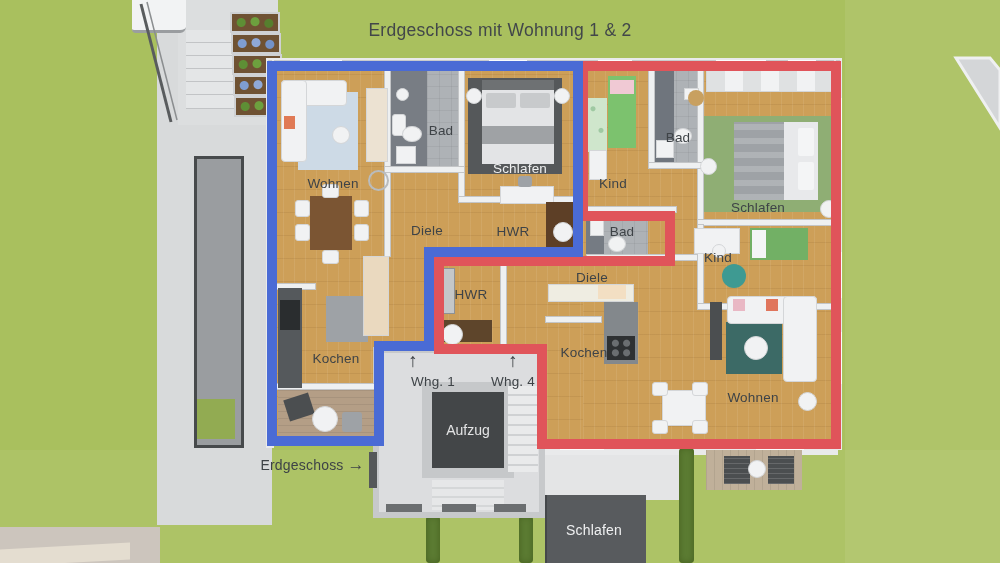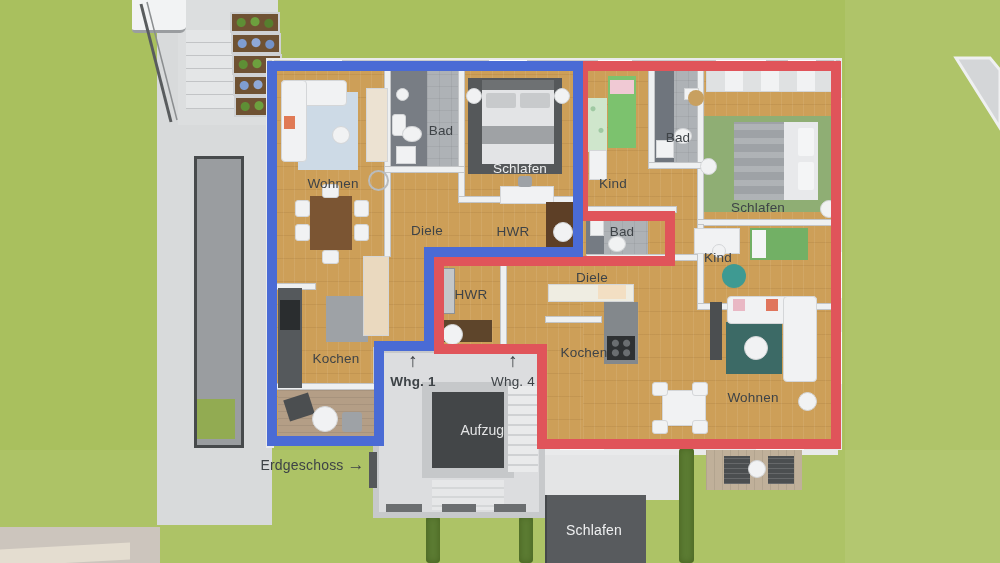--- a/index.html
+++ b/index.html
@@ -31,20 +31,21 @@
   .arrow{position:absolute;font-size:19px;color:#3f4347;z-index:40;text-align:center;}
 </style>
 </head>
 <body>
 
 <div id="scene">
 
   <div class="abs" style="left:845px;top:0;width:155px;height:563px;background:rgba(255,255,255,.07);"></div>
   <div class="abs" style="left:0;top:450px;width:1000px;height:113px;background:rgba(255,255,255,.05);"></div>
 
+  <div class="abs" style="left:0;top:20px;width:1000px;text-align:center;font-size:17.5px;color:#42474a;z-index:41;letter-spacing:.3px;">Erdgeschoss mit Wohnung 1 &amp; 2</div>
 
   <div class="abs" style="left:157px;top:0;width:115px;height:525px;background:#d8dadb;z-index:2;"></div>
   <div class="abs" style="left:178px;top:0;width:100px;height:125px;background:#dcdedf;z-index:2;"></div>
   <div class="abs" style="left:132px;top:0;width:54px;height:30px;background:#f2f3f4;border-bottom:3px solid #9a9da0;border-radius:0 0 6px 4px;z-index:3;"></div>
 
   <div class="step" style="left:186px;top:30px;width:88px;height:12px;"></div>
   <div class="step" style="left:186px;top:43px;width:88px;height:12px;"></div>
   <div class="step" style="left:186px;top:56px;width:88px;height:12px;"></div>
   <div class="step" style="left:186px;top:69px;width:88px;height:12px;"></div>
   <div class="step" style="left:186px;top:82px;width:88px;height:12px;"></div>
@@ -215,21 +216,21 @@
   <div class="fw" style="left:692px;top:382px;width:14px;height:12px;border-radius:3px;"></div>
   <div class="fw" style="left:652px;top:420px;width:14px;height:12px;border-radius:3px;"></div>
   <div class="fw" style="left:692px;top:420px;width:14px;height:12px;border-radius:3px;"></div>
   <div class="fw circ" style="left:798px;top:392px;width:17px;height:17px;"></div>
 
   <div class="abs" style="left:373px;top:347px;width:172px;height:171px;background:#dcdddf;border:6px solid #c7c9cb;box-sizing:border-box;z-index:4;"></div>
   <div class="win" style="left:441px;top:346px;width:34px;height:7px;"></div>
   <div class="win" style="left:538px;top:358px;width:7px;height:30px;"></div>
   <div class="abs" style="left:369px;top:452px;width:8px;height:36px;background:#55585a;z-index:6;"></div>
   <div class="abs" style="left:422px;top:382px;width:92px;height:96px;background:#c6c8ca;z-index:5;"></div>
-  <div class="abs" style="left:432px;top:392px;width:72px;height:76px;background:#434648;display:flex;align-items:center;justify-content:flex-end;z-index:6;">
+  <div class="abs" style="left:432px;top:392px;width:72px;height:76px;background:#434648;display:flex;align-items:center;justify-content:center;z-index:6;">
     <span style="color:#e3e4e5;font-size:14px;">Aufzug</span>
   </div>
   <div class="abs" style="left:508px;top:386px;width:30px;height:86px;z-index:5;
               background:repeating-linear-gradient(180deg,#e9eaeb 0 8px,#cfd1d3 8px 10px);"></div>
   <div class="abs" style="left:432px;top:480px;width:72px;height:30px;z-index:5;
               background:repeating-linear-gradient(180deg,#e6e7e8 0 7px,#d5d7d8 7px 9px);"></div>
   <div class="abs" style="left:386px;top:504px;width:36px;height:8px;background:#6b6e70;z-index:6;"></div>
   <div class="abs" style="left:442px;top:504px;width:34px;height:8px;background:#6b6e70;z-index:6;"></div>
   <div class="abs" style="left:494px;top:504px;width:32px;height:8px;background:#6b6e70;z-index:6;"></div>
 
@@ -252,19 +253,19 @@
   <div class="lbl" style="left:678px;top:137px;">Bad</div>
   <div class="lbl" style="left:758px;top:207px;">Schlafen</div>
   <div class="lbl" style="left:622px;top:231px;">Bad</div>
   <div class="lbl" style="left:718px;top:257px;">Kind</div>
   <div class="lbl" style="left:592px;top:277px;">Diele</div>
   <div class="lbl" style="left:471px;top:294px;">HWR</div>
   <div class="lbl" style="left:584px;top:352px;">Kochen</div>
   <div class="lbl" style="left:753px;top:397px;">Wohnen</div>
 
   <div class="arrow" style="left:403px;top:350px;width:20px;">↑</div>
-  <div class="lbl" style="left:413px;top:381px;font-weight:bold;">Whg. 1</div>
+  <div class="lbl" style="left:433px;top:381px;">Whg. 1</div>
   <div class="arrow" style="left:503px;top:350px;width:20px;">↑</div>
   <div class="lbl" style="left:513px;top:381px;">Whg. 4</div>
   <div class="lbl" style="left:302px;top:465px;font-size:14px;">Erdgeschoss</div>
   <div class="arrow" style="left:344px;top:455px;width:24px;font-size:17px;">→</div>
 
 </div>
 
 </body></html>

